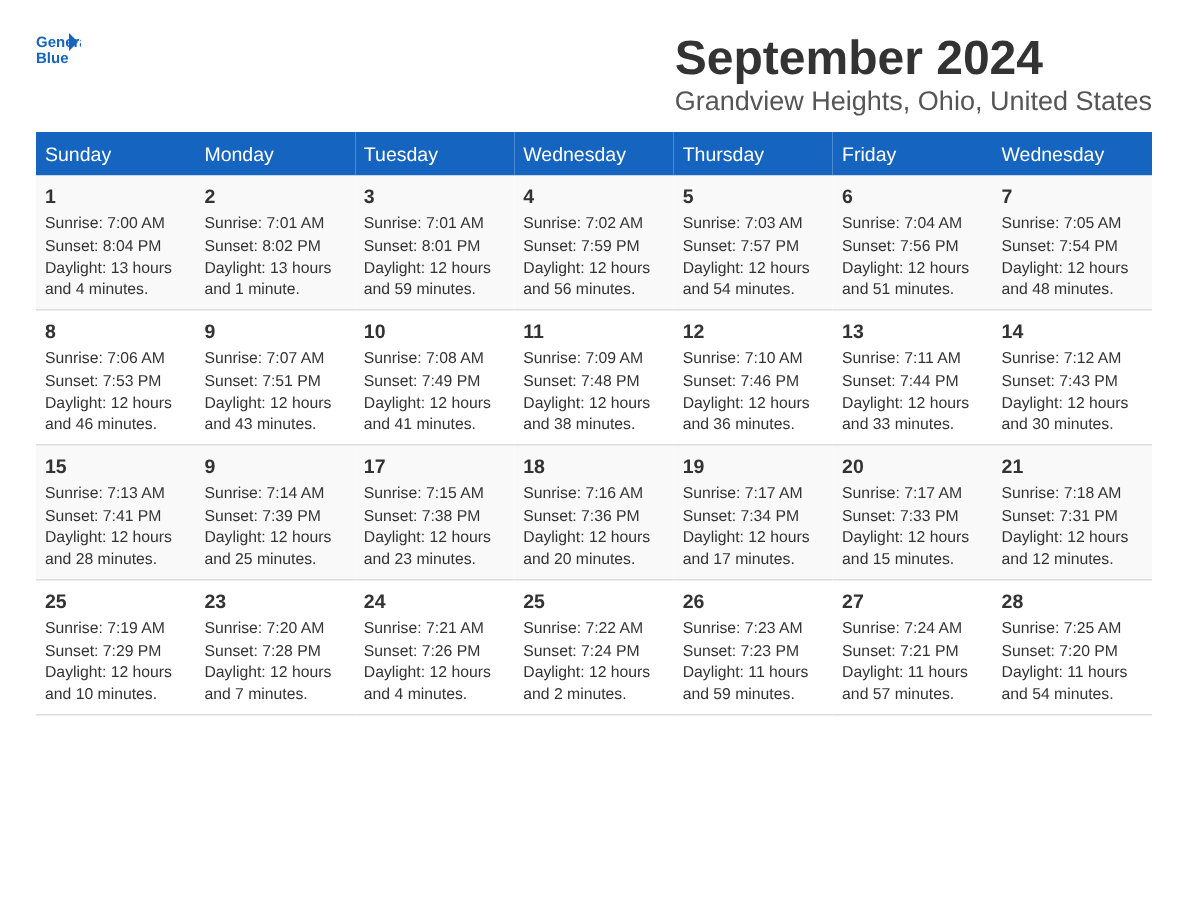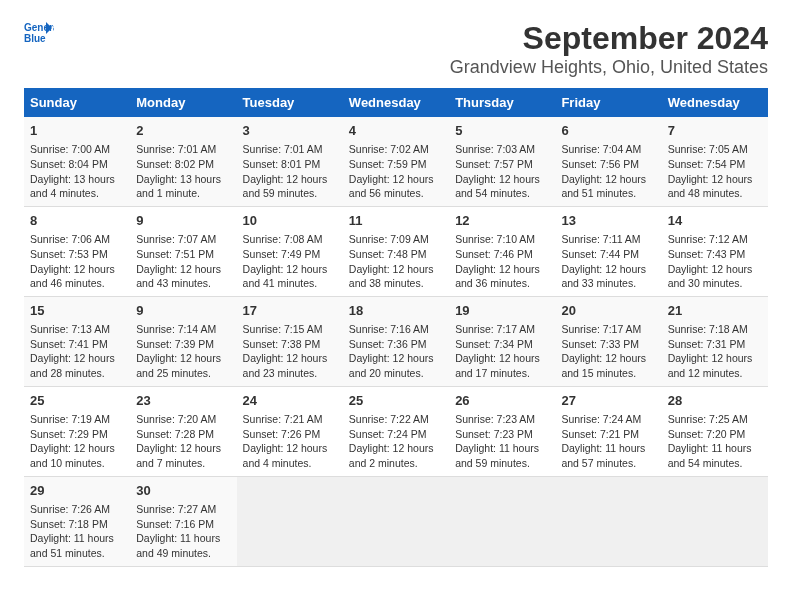--- a/index.html
+++ b/index.html
@@ -19,21 +19,21 @@
     .logo {
       display: flex;
       align-items: center;
       gap: 4px;
     }
     .logo-icon {
       width: 30px;
       height: 24px;
     }
     .title-area {
-      text-align: right;
+      text-align: left;
     }
     .main-title {
       font-size: 32px;
       font-weight: bold;
       color: #333;
     }
     .subtitle {
       font-size: 18px;
       color: #555;
     }
@@ -43,21 +43,21 @@
       font-size: 11px;
     }
     thead tr {
       background-color: #1565c0;
       color: #fff;
     }
     thead th {
       padding: 7px 6px;
       text-align: left;
       font-size: 13px;
-      font-weight: bold;
+      font-weight: normal;
       width: calc(100% / 7);
       margin-top: 20px;
     }
     tbody tr {
       border-bottom: 1px solid #ddd;
     }
     tbody tr:nth-child(odd) {
       background-color: #f9f9f9;
     }
     tbody tr:nth-child(even) {
@@ -139,23 +139,14 @@
       </tr>
       <tr>
         <td><span class="day-num">25</span>Sunrise: 7:19 AM<br>Sunset: 7:29 PM<br>Daylight: 12 hours and 10 minutes.</td>
         <td><span class="day-num">23</span>Sunrise: 7:20 AM<br>Sunset: 7:28 PM<br>Daylight: 12 hours and 7 minutes.</td>
         <td><span class="day-num">24</span>Sunrise: 7:21 AM<br>Sunset: 7:26 PM<br>Daylight: 12 hours and 4 minutes.</td>
         <td><span class="day-num">25</span>Sunrise: 7:22 AM<br>Sunset: 7:24 PM<br>Daylight: 12 hours and 2 minutes.</td>
         <td><span class="day-num">26</span>Sunrise: 7:23 AM<br>Sunset: 7:23 PM<br>Daylight: 11 hours and 59 minutes.</td>
         <td><span class="day-num">27</span>Sunrise: 7:24 AM<br>Sunset: 7:21 PM<br>Daylight: 11 hours and 57 minutes.</td>
         <td><span class="day-num">28</span>Sunrise: 7:25 AM<br>Sunset: 7:20 PM<br>Daylight: 11 hours and 54 minutes.</td>
       </tr>
-      <tr>
-        <td><span class="day-num">29</span>Sunrise: 7:26 AM<br>Sunset: 7:18 PM<br>Daylight: 11 hours and 51 minutes.</td>
-        <td><span class="day-num">30</span>Sunrise: 7:27 AM<br>Sunset: 7:16 PM<br>Daylight: 11 hours and 49 minutes.</td>
-        <td class="empty-cell"></td>
-        <td class="empty-cell"></td>
-        <td class="empty-cell"></td>
-        <td class="empty-cell"></td>
-        <td class="empty-cell"></td>
-      </tr>
     </tbody>
 </table>
 
 </body></html>

